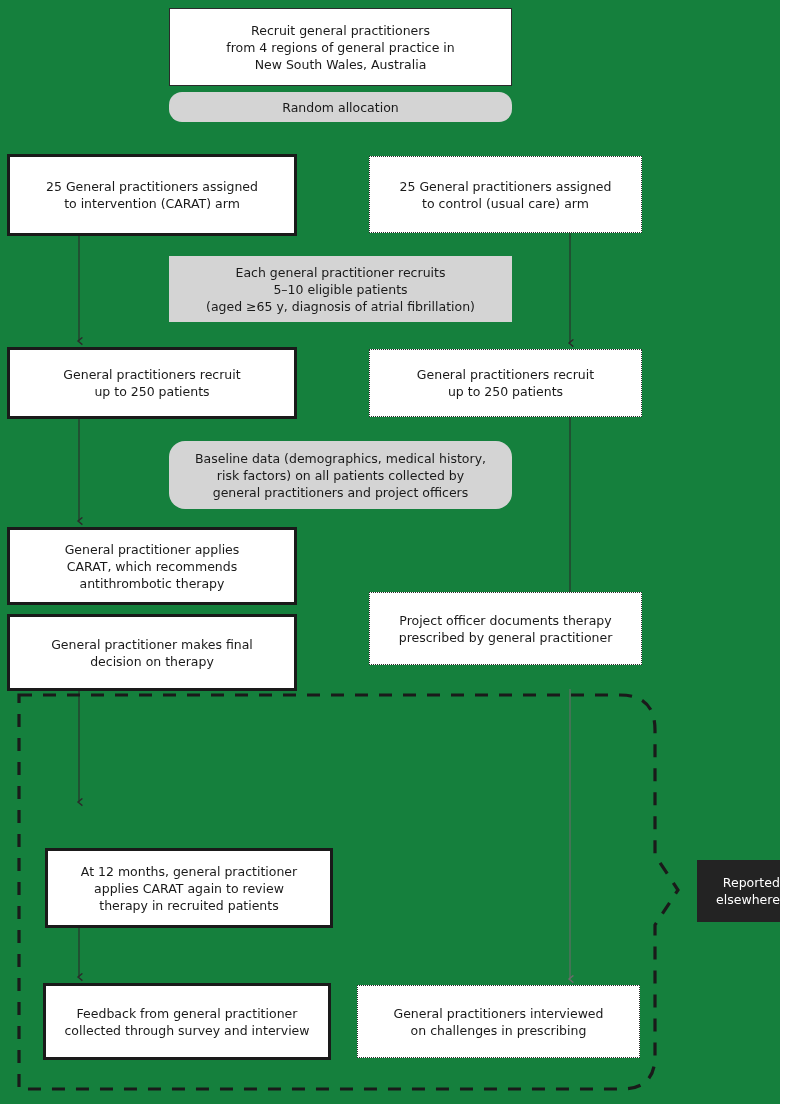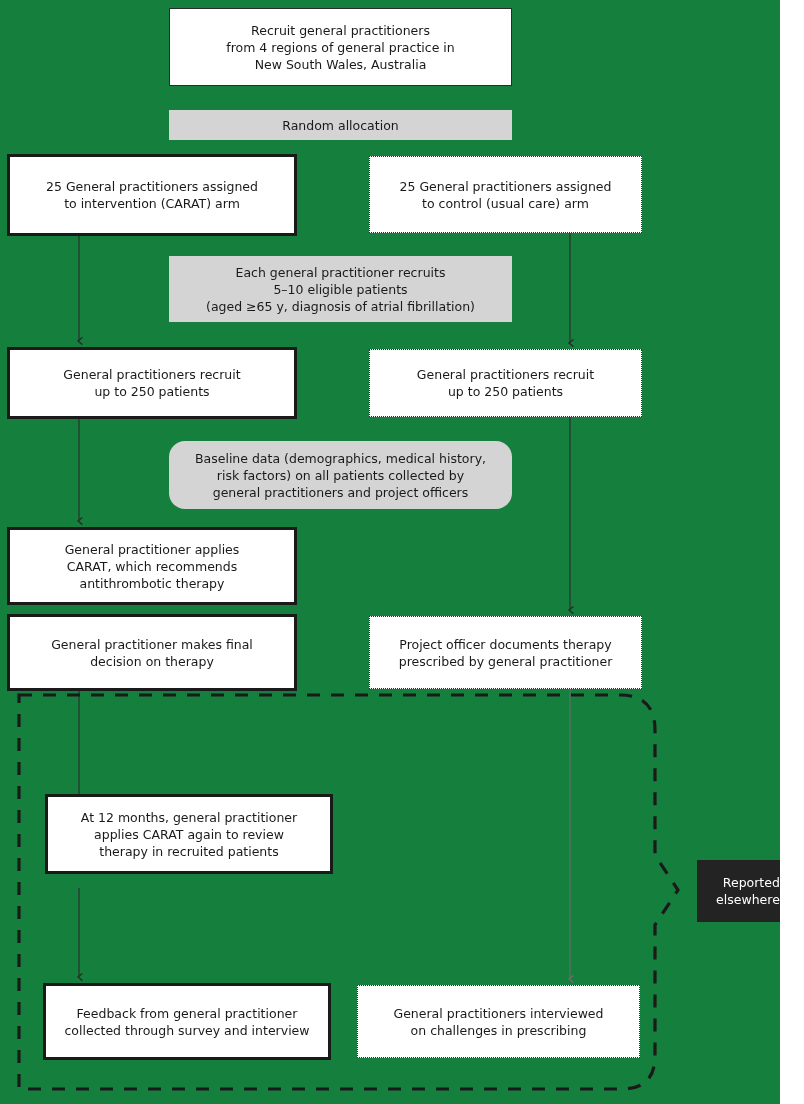--- a/index.html
+++ b/index.html
@@ -106,21 +106,21 @@
       <path d="M 19,695 L 620,695 Q 655,695 655,730 L 655,855 L 678,890 L 655,925 L 655,1056 Q 655,1089 622,1089 L 19,1089 L 19,695 Z"></path>
     </g>
   </svg>
 
   <div class="node node-solid-thin" style="left:169px;top:8px;width:343px;height:78px;">
     <span class="txt">Recruit general practitioners
 from 4 regions of general practice in
 New South Wales, Australia</span>
   </div>
 
-  <div class="node node-gray" style="left:169px;top:110px;width:343px;height:30px;">
+  <div class="node node-gray" style="left:169px;top:92px;width:343px;height:30px;border-radius:13px;">
     <span class="txt">Random allocation</span>
   </div>
 
   <div class="node node-solid-thick" style="left:7px;top:154px;width:290px;height:82px;">
     <span class="txt">25 General practitioners assigned
 to intervention (CARAT) arm</span>
   </div>
 
   <div class="node node-dotted" style="left:369px;top:156px;width:273px;height:77px;">
     <span class="txt">25 General practitioners assigned
@@ -153,27 +153,27 @@
     <span class="txt">General practitioner applies
 CARAT, which recommends
 antithrombotic therapy</span>
   </div>
 
   <div class="node node-solid-thick" style="left:7px;top:614px;width:290px;height:77px;">
     <span class="txt">General practitioner makes final
 decision on therapy</span>
   </div>
 
-  <div class="node node-dotted" style="left:369px;top:616px;width:273px;height:73px;">
+  <div class="node node-dotted" style="left:369px;top:592px;width:273px;height:73px;">
     <span class="txt">Project officer documents therapy
 prescribed by general practitioner</span>
   </div>
 
 
-  <div class="node node-solid-thick" style="left:45px;top:794px;width:288px;height:80px;text-align:center;">
+  <div class="node node-solid-thick" style="left:45px;top:848px;width:288px;height:80px;text-align:center;">
     <span class="txt">At 12 months, general practitioner
 applies CARAT again to review
 therapy in recruited patients</span>
   </div>
 
   <div class="node node-solid-thick" style="left:43px;top:983px;width:288px;height:77px;">
     <span class="txt">Feedback from general practitioner
 collected through survey and interview</span>
   </div>
 

